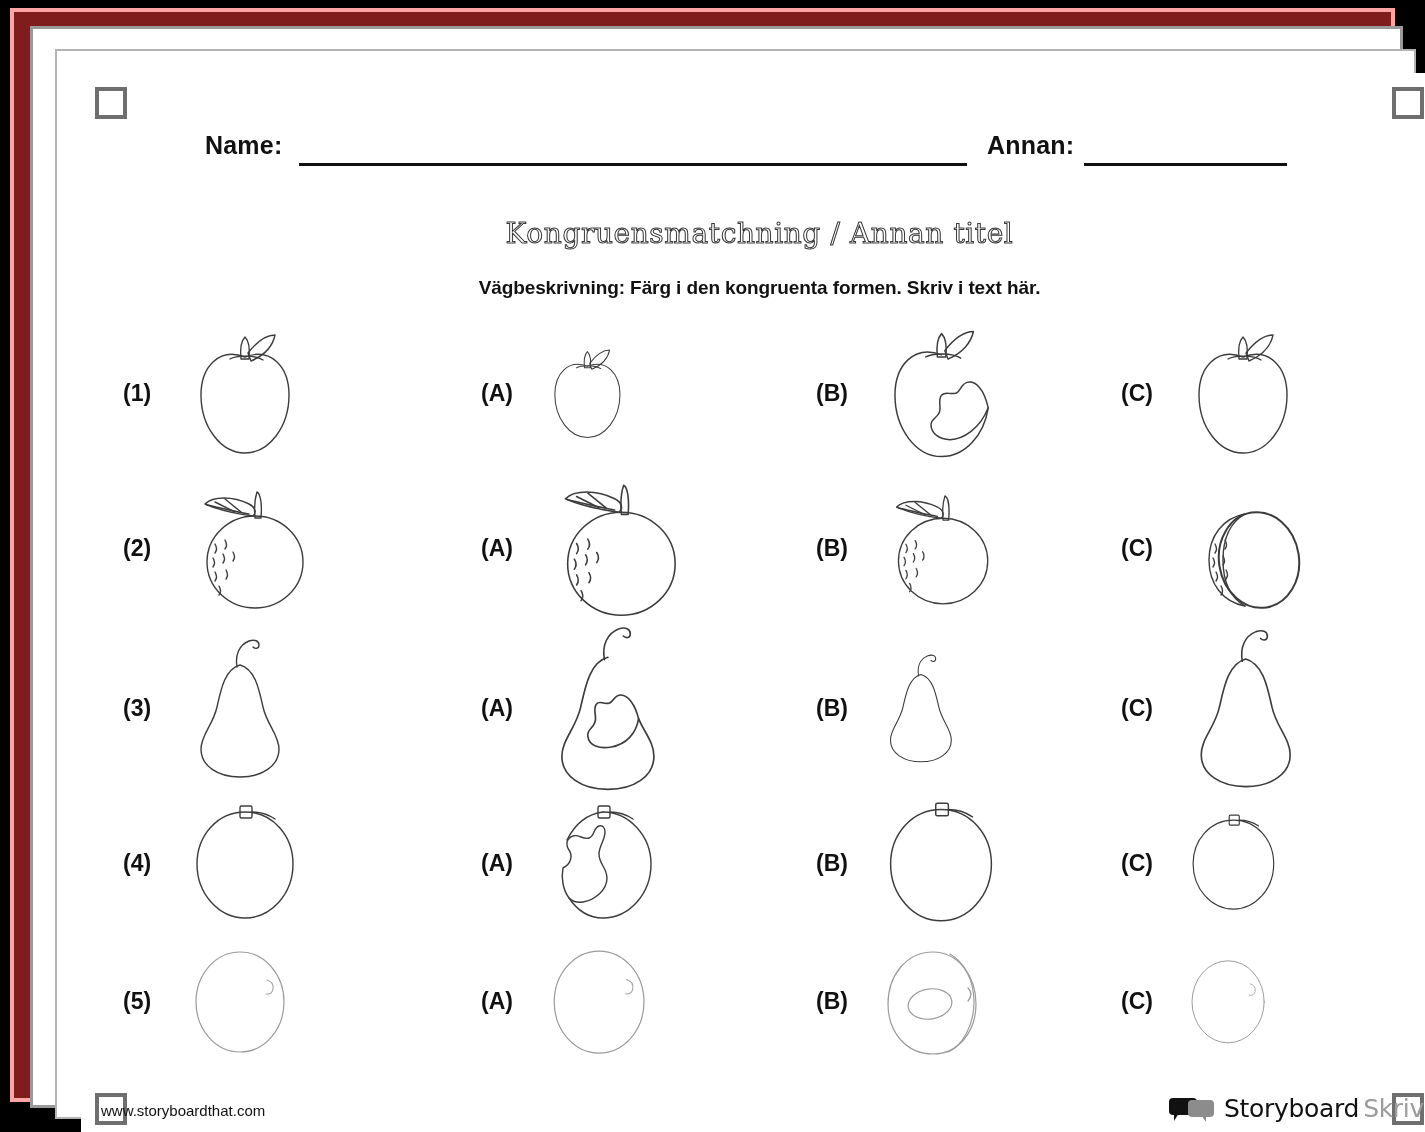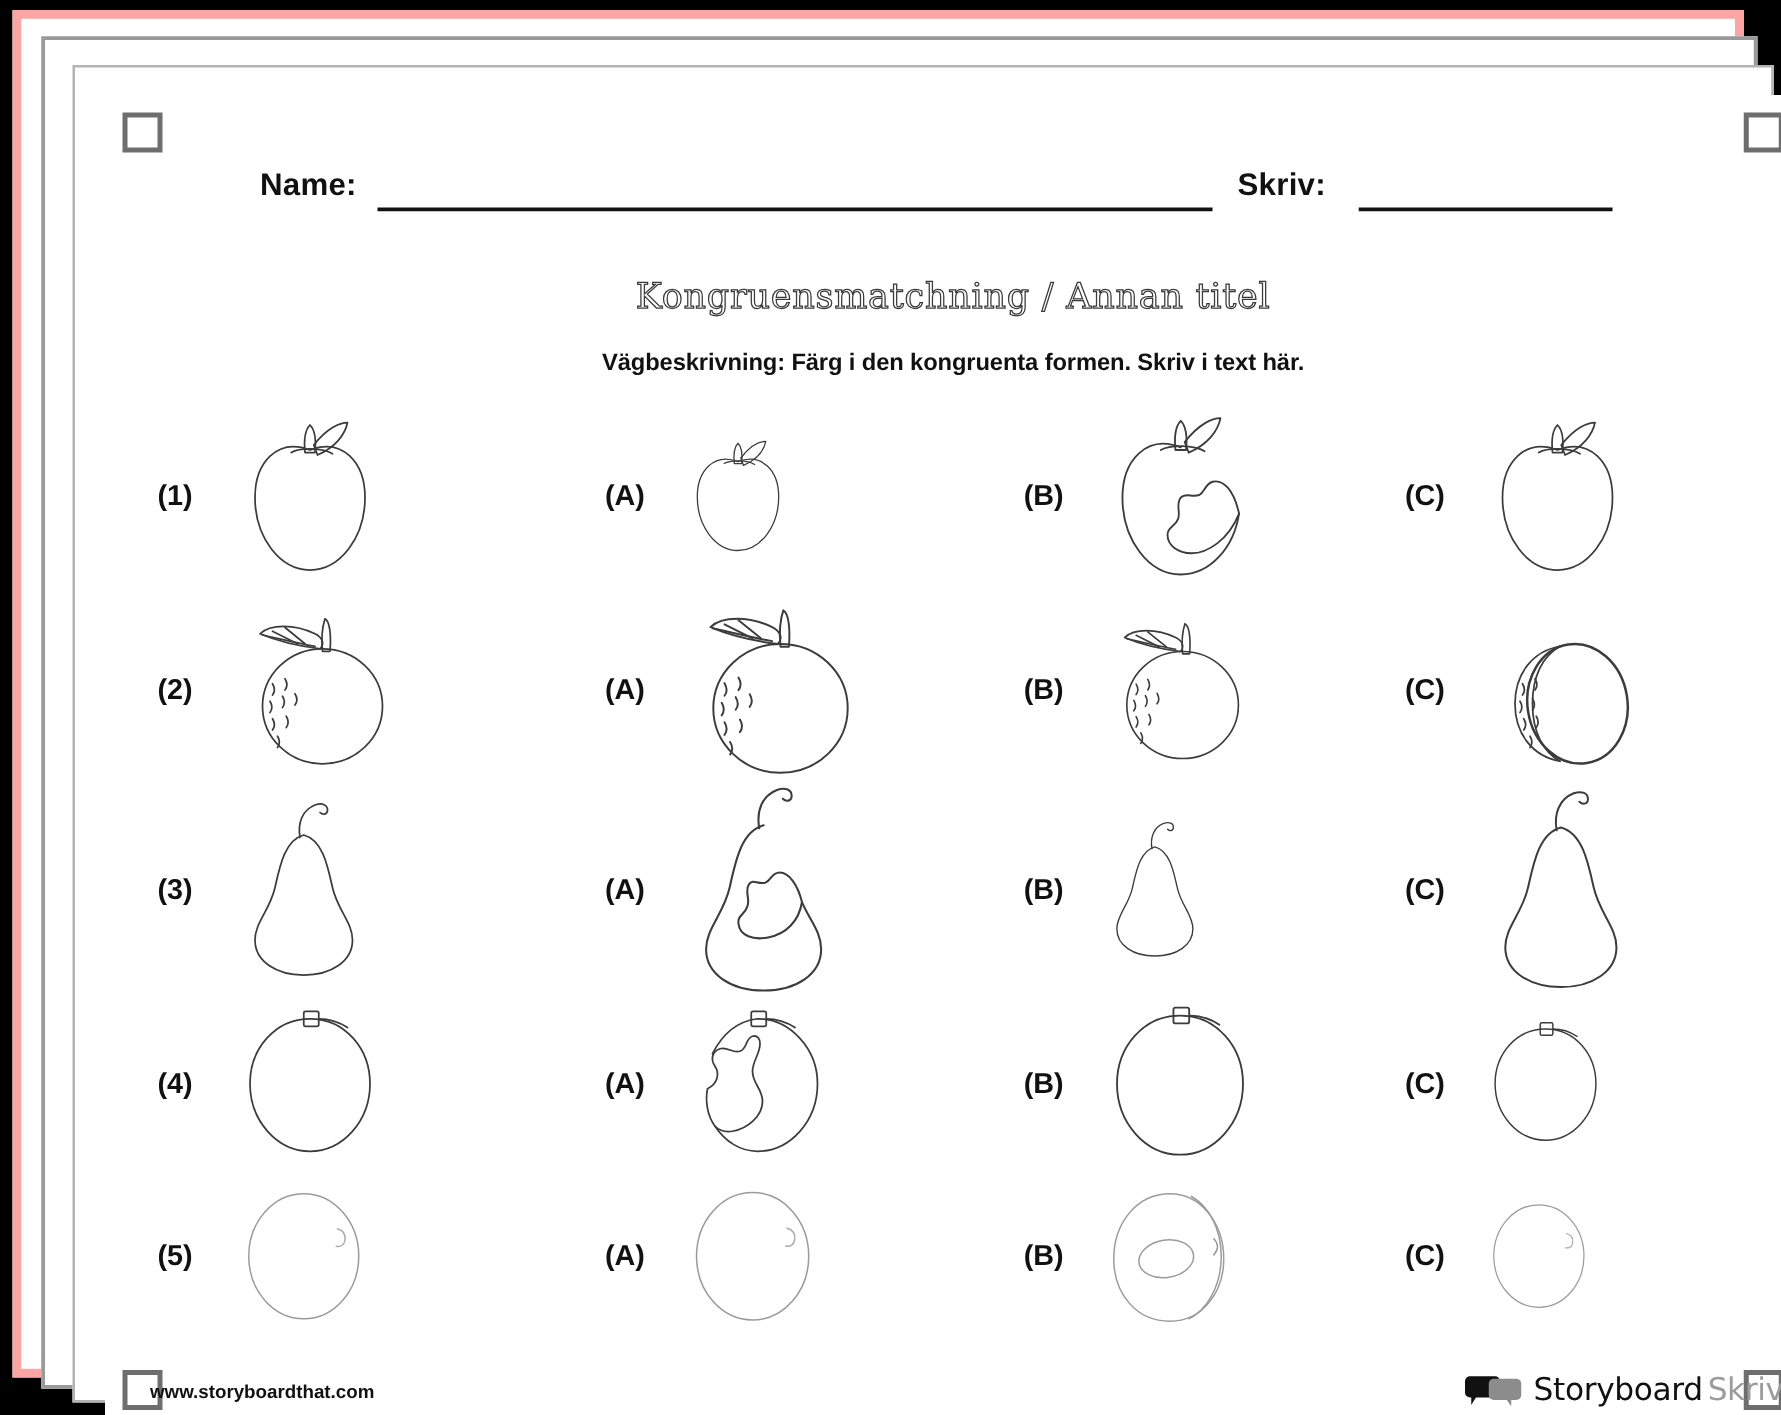--- a/index.html
+++ b/index.html
@@ -6,22 +6,22 @@
   body{
     width:1425px;height:1132px;
     background:#000;
     font-family:"Liberation Sans", sans-serif;
     overflow:hidden;
   }
   
   .page-outer{
     position:absolute;left:10px;top:8px;
     width:1385px;height:1094px;
-    background:#ffffff;
-    border:7px solid #fca5a5;
+    background:#7f1d1d;
+    border:4px solid #fca5a5;
     box-sizing:border-box;
   }
   .page-mid{
     position:absolute;left:16px;top:14px;
     width:1373px;height:1082px;
     background:#ffffff;
     border:3px solid #9a9a9a;
     box-sizing:border-box;
   }
   .page-inner{
@@ -118,22 +118,22 @@
   }
   .cart{
     flex:1 1 auto;
     display:flex;align-items:center;justify-content:flex-start;
     height:150px;
   }
   .cart svg{display:block;}
 
   
   .footer-url{
-    position:absolute;left:36px;bottom:20px;
-    font-size:15px;font-weight:bold;color:#111;
+    position:absolute;left:20px;bottom:20px;
+    font-size:15px;font-weight:normal;color:#111;
     font-family:"Liberation Sans", sans-serif;
     text-align:center;
   }
   .logo{
     position:absolute;right:14px;bottom:14px;
     height:34px;
     display:flex;align-items:center;gap:7px;padding-left:40px;
   }
   .logo-bubbles{
     position:relative;width:48px;height:24px;flex:0 0 48px;
@@ -176,21 +176,21 @@
       <div class="sheet">
 
         <div class="corner-sq corner-tl"></div>
         <div class="corner-sq corner-tr"></div>
         <div class="corner-sq corner-bl"></div>
         <div class="corner-sq corner-br"></div>
 
         <div class="namerow">
           <div class="lbl name-lbl">Name:</div>
           <div class="name-line"></div>
-          <div class="lbl date-lbl">Skriv:</div>
+          <div class="lbl date-lbl">Annan:</div>
           <div class="date-line"></div>
         </div>
 
         <div class="title">Kongruensmatchning / Annan titel</div>
 
         <div class="directions">Vägbeskrivning: Färg i den kongruenta formen. Skriv i text här.</div>
 
         <div class="grid">
             <div class="prow" style="top: 0px;">
               <div class="cell c0">

